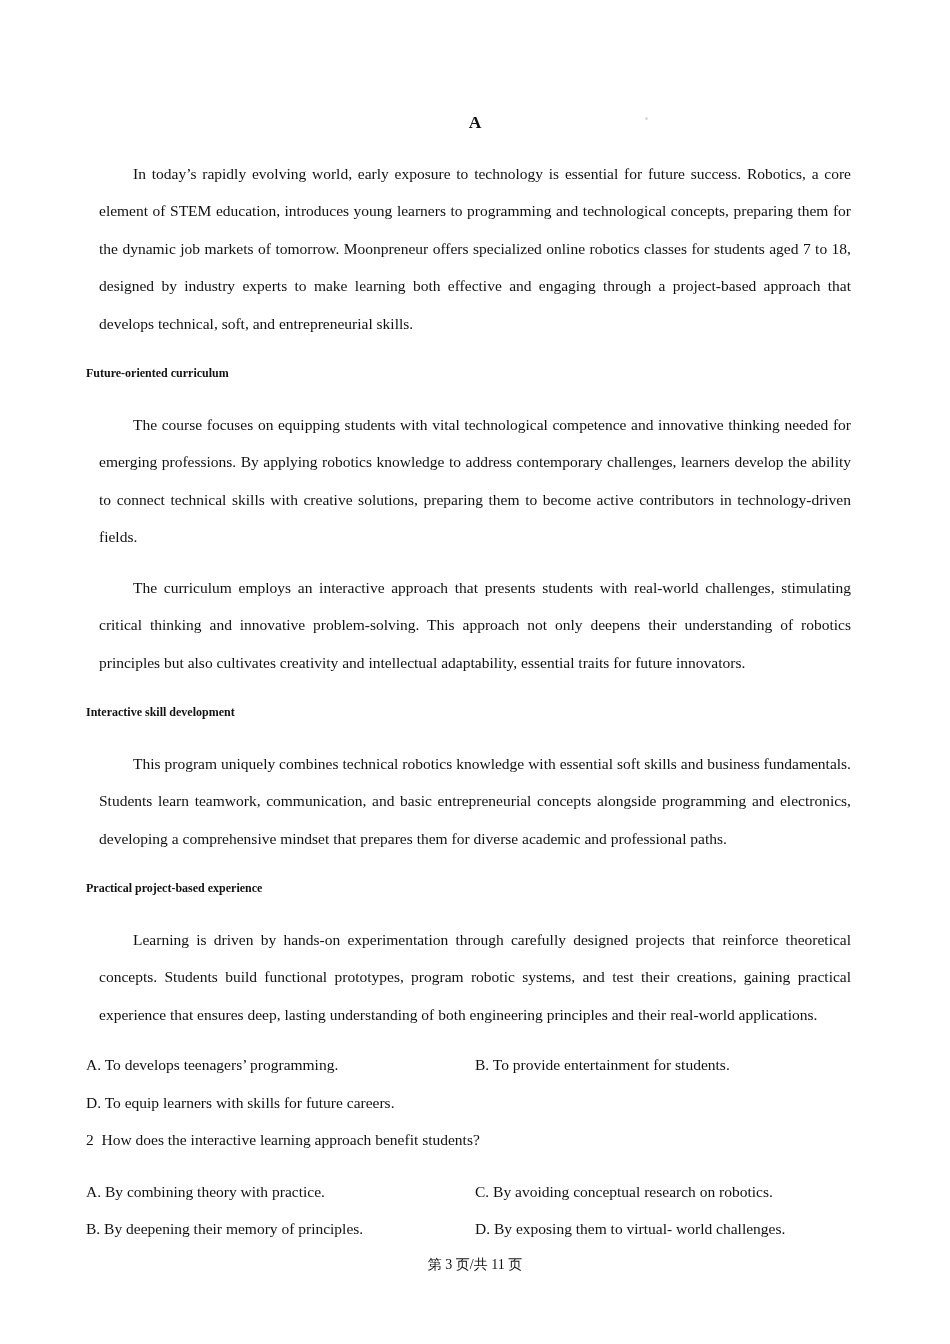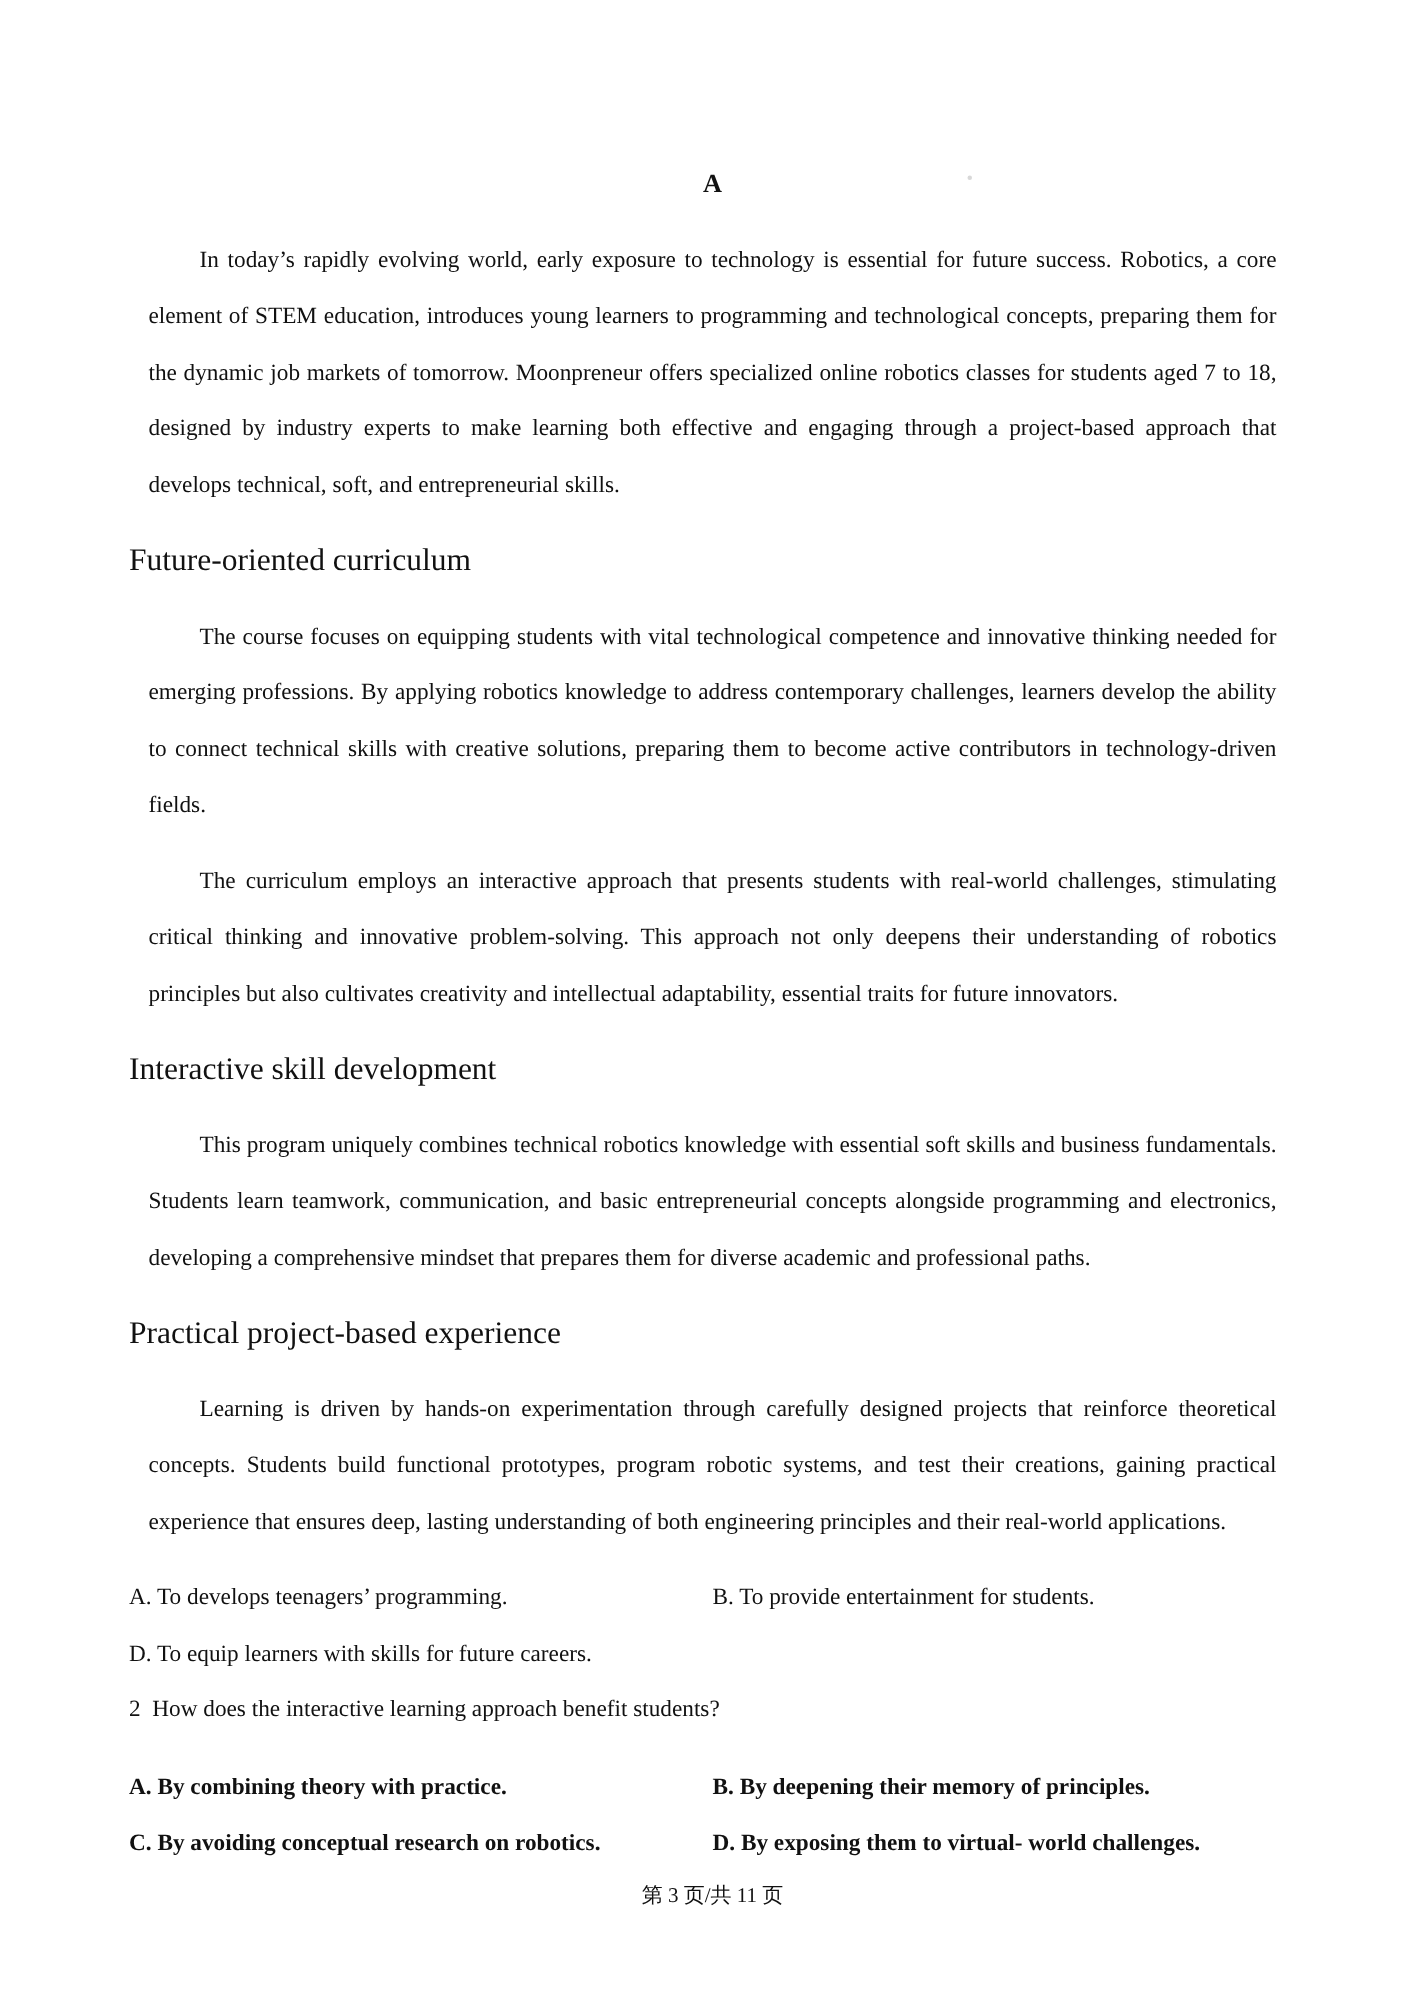--- a/index.html
+++ b/index.html
@@ -30,36 +30,35 @@
     margin: 0;
   }
   .body-para {
     margin: 13px;
     line-height: 37.5px;
     text-align: justify;
     text-indent: 34px;
   }
   .sec-heading {
     margin: 0;
-    font-size: 21px;
-    font-weight: normal;
+    font-size: 12px;
+    font-weight: bold;
     line-height: 37.5px;
   }
   .question {
     line-height: 37.5px;
     white-space: pre-wrap;
   }
   .options {
     display: grid;
     grid-template-columns: 389px 1fr;
     line-height: 37.5px;
   }
   .options.extra-gap {
     margin-top: 14px;
-    font-weight: bold;
   }
   .page-footer {
     text-align: center;
     line-height: 37.5px;
     font-size: 14px;
     margin-top: -2px;
   }
   .speck {
     position: absolute;
     left: 645px;
@@ -93,19 +92,19 @@
 
   <div class="options">
     <div>A. To develops teenagers’ programming.</div>
     <div>B. To provide entertainment for students.</div>
     <div>D. To equip learners with skills for future careers.</div>
   </div>
 
   <div class="question">2  How does the interactive learning approach benefit students?</div>
   <div class="options extra-gap">
     <div>A. By combining theory with practice.</div>
+    <div>C. By avoiding conceptual research on robotics.</div>
     <div>B. By deepening their memory of principles.</div>
-    <div>C. By avoiding conceptual research on robotics.</div>
     <div>D. By exposing them to virtual- world challenges.</div>
   </div>
 
   <div class="page-footer">第 3 页/共 11 页</div>
 </div>
 
 </body></html>

